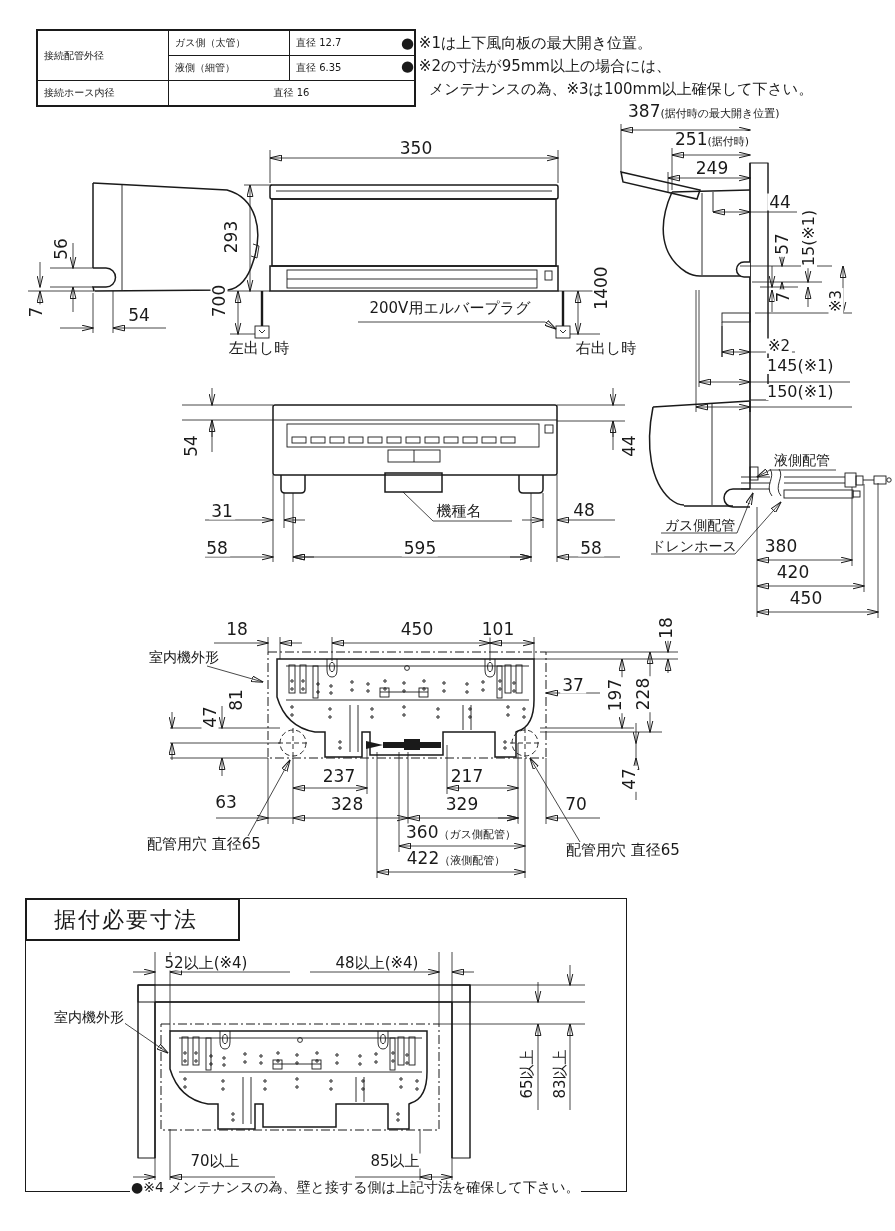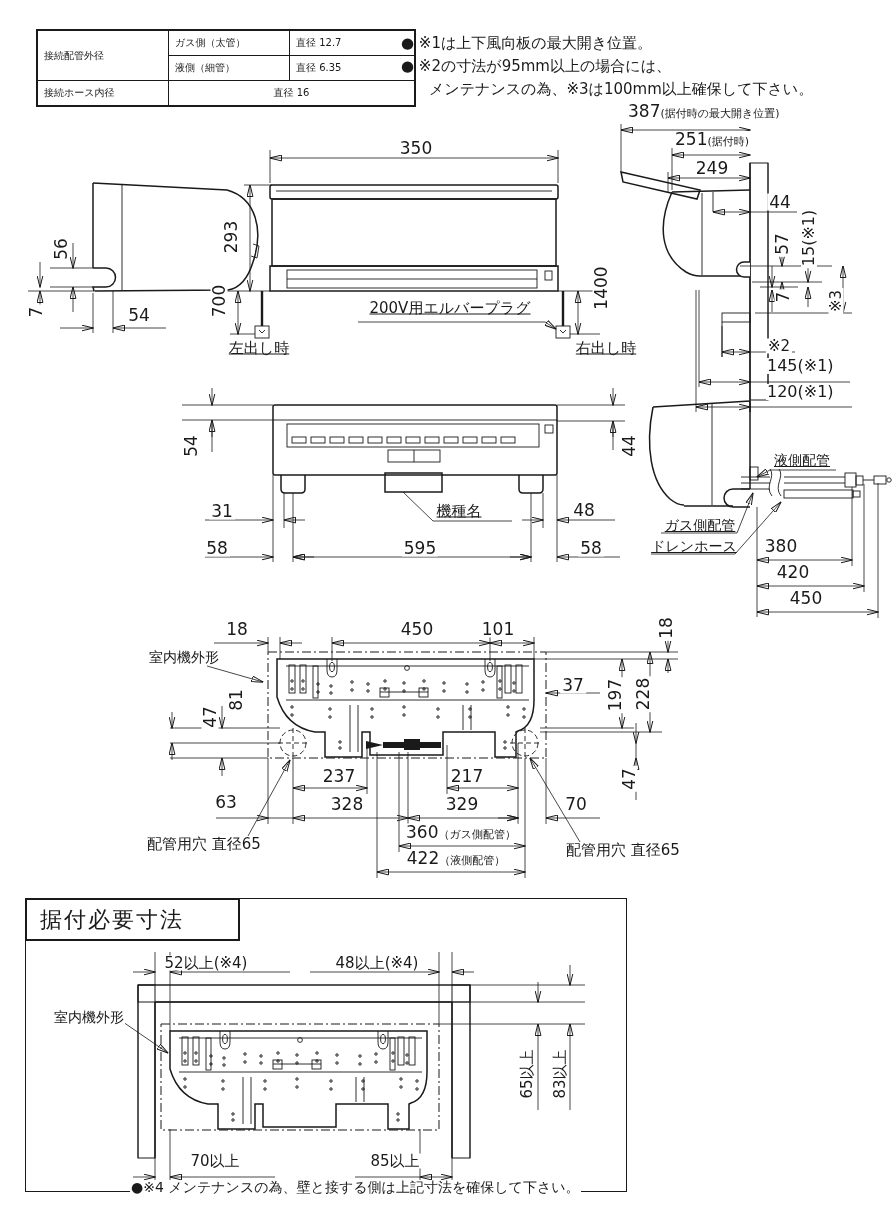--- a/index.html
+++ b/index.html
@@ -16,29 +16,29 @@
   #art .f{fill:#1a1a1a;stroke:none;}
   #art .w{fill:#fff;}
   .lbl{position:absolute;z-index:2;transform:translate(-50%,-50%);font-size:17px;line-height:1;
        white-space:nowrap;background:#fff;padding:0 2px;}
   .rot{transform:translate(-50%,-50%) rotate(-90deg);}
   .lblL{position:absolute;z-index:2;font-size:17px;line-height:1;white-space:nowrap;background:#fff;padding:0 1px;}
   .jp{font-size:15px;}
   .jp14{font-size:14px;}
   .f16{font-size:16px;}
   .sm{font-size:11px;}
-  .nobg{background:transparent;text-decoration:underline;}
+  .nobg{background:transparent;}
   #spec{position:absolute;left:36px;top:29px;z-index:2;border-collapse:collapse;
         font-size:10px;table-layout:fixed;}
   #spec td{border:1.6px solid #1a1a1a;padding:1px 6px;white-space:nowrap;height:22px;}
   #spec{border:2.2px solid #1a1a1a;}
   .note{position:absolute;z-index:2;font-size:15px;white-space:nowrap;}
   #title-box{position:absolute;left:25px;top:898px;width:215px;height:43px;z-index:2;
              border:2.4px solid #1a1a1a;box-sizing:border-box;display:flex;align-items:center;
-             padding-left:13px;font-size:22px;letter-spacing:2px;background:#fff;}
+             padding-left:27px;font-size:22px;letter-spacing:2px;background:#fff;}
   #outer-box{position:absolute;left:25px;top:898px;width:602px;height:294px;z-index:1;
              border:1.8px solid #1a1a1a;box-sizing:border-box;}
 </style>
 </head>
 <body>
 
 <div id="canvas">
 
 <svg id="art" width="895" height="1231" viewBox="0 0 895 1231">
 <defs>
@@ -480,21 +480,21 @@
 <span class="lblL" style="left:627px;top:103px"><span>387</span><span class="sm">(据付時の最大開き位置)</span></span>
 <span class="lblL" style="left:674px;top:131px"><span>251</span><span class="sm">(据付時)</span></span>
 <span class="lbl" style="left:712px;top:168px">249</span>
 <span class="lbl" style="left:780px;top:202px">44</span>
 <span class="lbl rot" style="left:782px;top:244px">57</span>
 <span class="lbl rot f16" style="left:809px;top:238px">15(※1)</span>
 <span class="lbl rot" style="left:783px;top:297px">7</span>
 <span class="lbl rot jp" style="left:836px;top:301px">※3</span>
 <span class="lbl jp" style="left:779px;top:346px">※2</span>
 <span class="lblL f16" style="left:766px;top:358px">145(※1)</span>
-<span class="lblL f16" style="left:766px;top:384px">120(※1)</span>
+<span class="lblL f16" style="left:766px;top:384px">150(※1)</span>
 
 <span class="lbl rot" style="left:191px;top:446px">54</span>
 <span class="lbl rot" style="left:629px;top:446px">44</span>
 <span class="lbl" style="left:222px;top:511px">31</span>
 <span class="lbl" style="left:584px;top:510px">48</span>
 <span class="lbl" style="left:217px;top:548px">58</span>
 <span class="lbl" style="left:420px;top:548px">595</span>
 <span class="lbl" style="left:591px;top:548px">58</span>
 <span class="lbl jp nobg" style="left:459px;top:511px">機種名</span>
 

